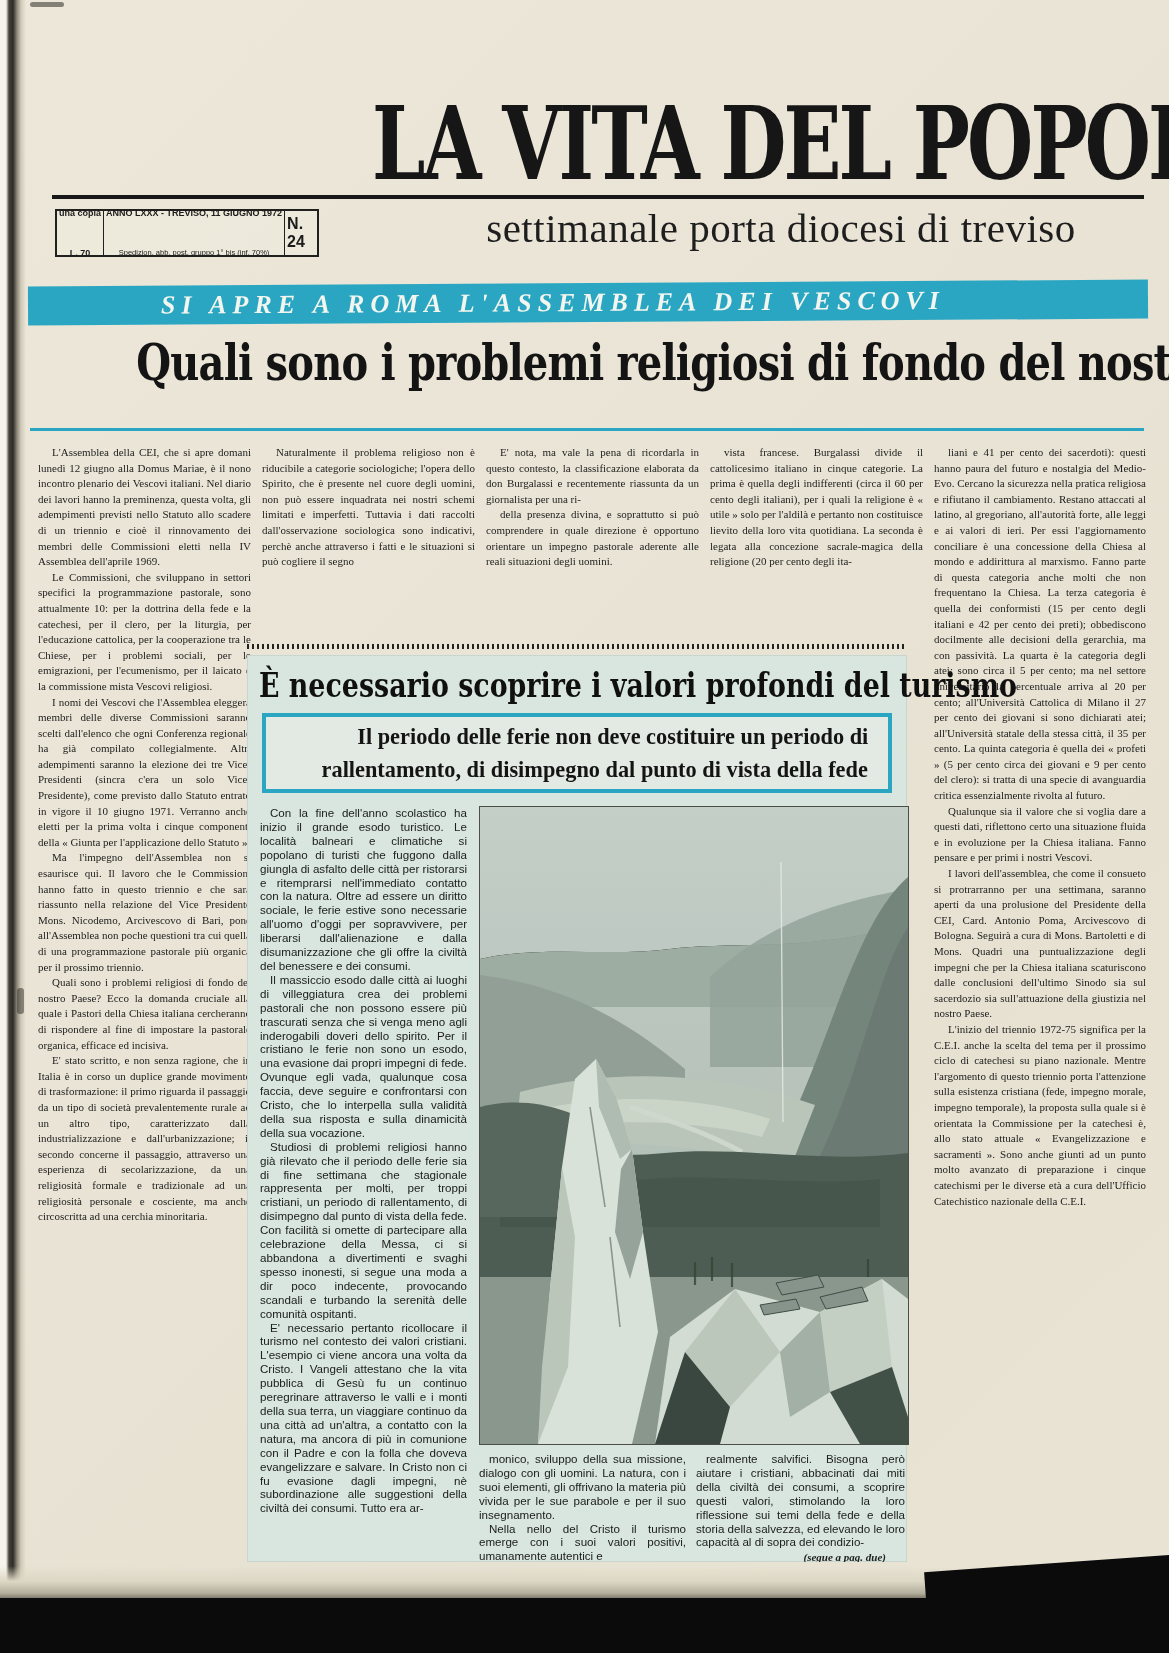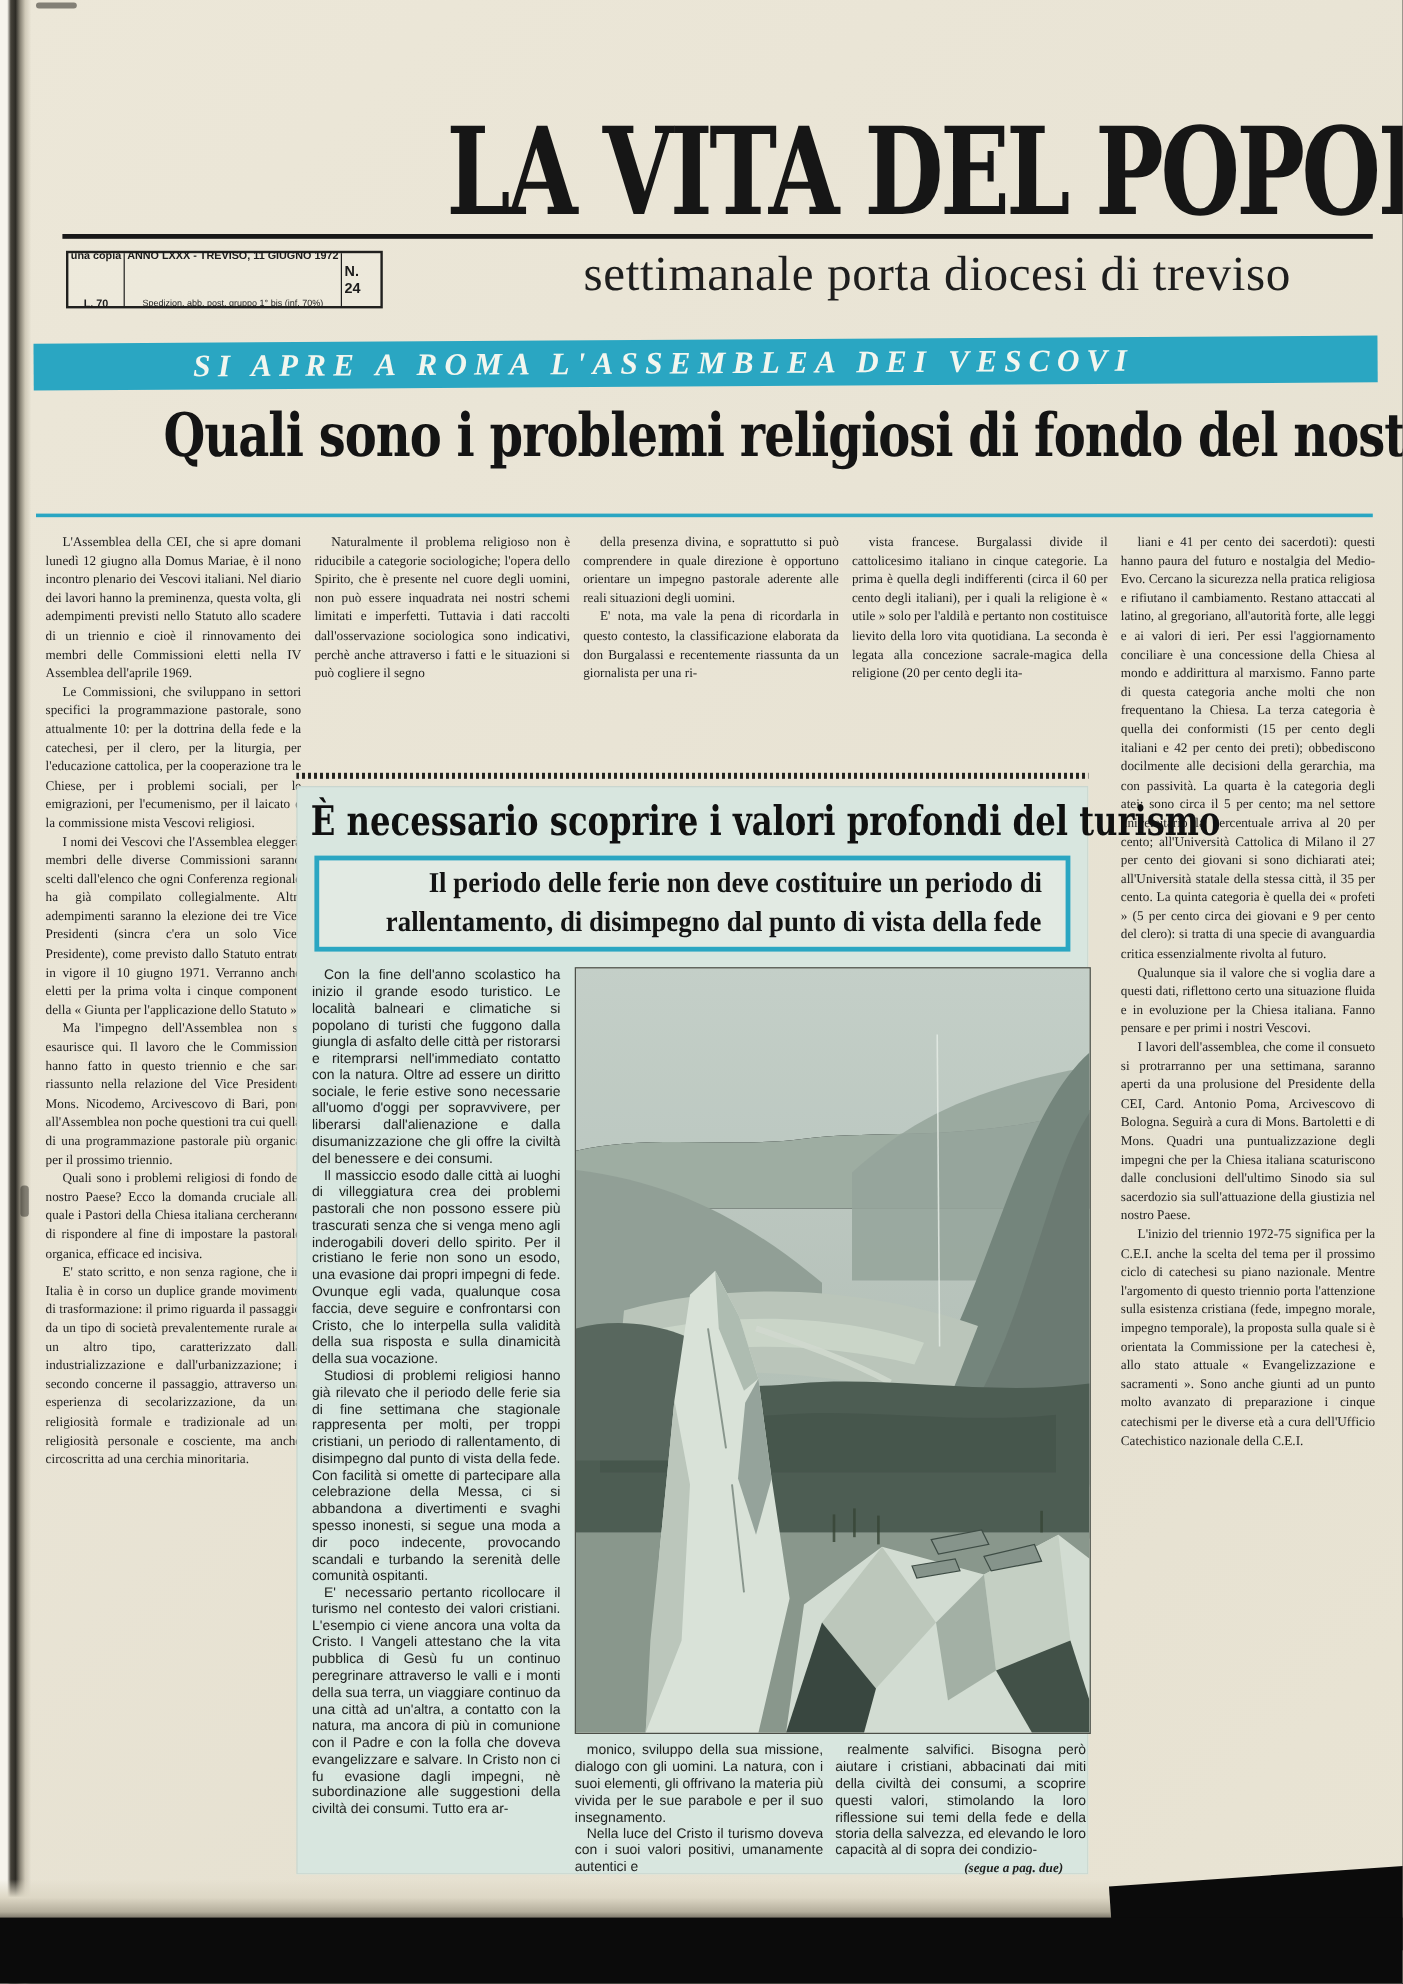--- a/index.html
+++ b/index.html
@@ -18,21 +18,21 @@
     white-space:nowrap;color:#161616;transform:scale(0.95,1.26);transform-origin:center top;}
   .masthead-rule{position:absolute;left:52px;top:195px;width:1092px;height:4px;background:#181818;}
   .issue-box{position:absolute;left:55px;top:209px;width:260px;height:44px;border:2px solid #20201e;
     display:flex;font-family:"Liberation Sans",sans-serif;color:#1b1b1b;background:rgba(255,255,255,0.12);}
   .issue-box .cell{display:flex;flex-direction:column;justify-content:center;align-items:center;padding:1px 2px;gap:29px;}
   .cell-copy{width:54px;}
   .cell-edition{flex:1;border-left:1.5px solid #20201e;border-right:1.5px solid #20201e;}
   .cell-number{width:50px;}
   .tiny-b{font-size:9px;font-weight:bold;line-height:11px;white-space:nowrap;}
   .tiny-s{font-size:7.5px;line-height:10px;white-space:nowrap;}
-  .num{font-size:12px;font-weight:bold;}
+  .num{font-size:16px;font-weight:bold;}
   .masthead-sub{position:absolute;left:420px;top:204px;width:722px;text-align:center;
     font-size:41px;letter-spacing:0.5px;color:#1e1e1e;white-space:nowrap;}
 
   
   .kicker-band{position:absolute;left:28px;top:283px;width:1120px;height:39px;background:#2aa6c2;
     transform:rotate(-0.35deg);display:flex;align-items:center;justify-content:center;}
   .kicker-text{font-style:italic;font-weight:bold;font-size:26px;letter-spacing:6px;color:#f2f6ef;
     white-space:nowrap;padding-right:70px;}
 
   
@@ -123,22 +123,22 @@
       <p>Le Commissioni, che sviluppano in settori specifici la programmazione pastorale, sono attualmente 10: per la dottrina della fede e la catechesi, per il clero, per la liturgia, per l'educazione cattolica, per la cooperazione tra le Chiese, per i problemi sociali, per le emigrazioni, per l'ecumenismo, per il laicato e la commissione mista Vescovi religiosi.</p>
       <p>I nomi dei Vescovi che l'Assemblea eleggerà membri delle diverse Commissioni saranno scelti dall'elenco che ogni Conferenza regionale ha già compilato collegialmente. Altri adempimenti saranno la elezione dei tre Vice-Presidenti (sincra c'era un solo Vice-Presidente), come previsto dallo Statuto entrato in vigore il 10 giugno 1971. Verranno anche eletti per la prima volta i cinque componenti della « Giunta per l'applicazione dello Statuto ».</p>
       <p>Ma l'impegno dell'Assemblea non si esaurisce qui. Il lavoro che le Commissioni hanno fatto in questo triennio e che sarà riassunto nella relazione del Vice Presidente Mons. Nicodemo, Arcivescovo di Bari, pone all'Assemblea non poche questioni tra cui quella di una programmazione pastorale più organica per il prossimo triennio.</p>
       <p>Quali sono i problemi religiosi di fondo del nostro Paese? Ecco la domanda cruciale alla quale i Pastori della Chiesa italiana cercheranno di rispondere al fine di impostare la pastorale organica, efficace ed incisiva.</p>
       <p>E' stato scritto, e non senza ragione, che in Italia è in corso un duplice grande movimento di trasformazione: il primo riguarda il passaggio da un tipo di società prevalentemente rurale ad un altro tipo, caratterizzato dalla industrializzazione e dall'urbanizzazione; il secondo concerne il passaggio, attraverso una esperienza di secolarizzazione, da una religiosità formale e tradizionale ad una religiosità personale e cosciente, ma anche circoscritta ad una cerchia minoritaria.</p>
     </div>
   <div class="col col-2">
       <p>Naturalmente il problema religioso non è riducibile a categorie sociologiche; l'opera dello Spirito, che è presente nel cuore degli uomini, non può essere inquadrata nei nostri schemi limitati e imperfetti. Tuttavia i dati raccolti dall'osservazione sociologica sono indicativi, perchè anche attraverso i fatti e le situazioni si può cogliere il segno</p>
     </div>
   <div class="col col-3">
+      <p>E' nota, ma vale la pena di ricordarla in questo contesto, la classificazione elaborata da don Burgalassi e recentemente riassunta da un giornalista per una ri-</p>
       <p>della presenza divina, e soprattutto si può comprendere in quale direzione è opportuno orientare un impegno pastorale aderente alle reali situazioni degli uomini.</p>
-      <p>E' nota, ma vale la pena di ricordarla in questo contesto, la classificazione elaborata da don Burgalassi e recentemente riassunta da un giornalista per una ri-</p>
     </div>
   <div class="col col-4">
       <p>vista francese. Burgalassi divide il cattolicesimo italiano in cinque categorie. La prima è quella degli indifferenti (circa il 60 per cento degli italiani), per i quali la religione è « utile » solo per l'aldilà e pertanto non costituisce lievito della loro vita quotidiana. La seconda è legata alla concezione sacrale-magica della religione (20 per cento degli ita-</p>
     </div>
   <div class="col col-5">
       <p>liani e 41 per cento dei sacerdoti): questi hanno paura del futuro e nostalgia del Medio-Evo. Cercano la sicurezza nella pratica religiosa e rifiutano il cambiamento. Restano attaccati al latino, al gregoriano, all'autorità forte, alle leggi e ai valori di ieri. Per essi l'aggiornamento conciliare è una concessione della Chiesa al mondo e addirittura al marxismo. Fanno parte di questa categoria anche molti che non frequentano la Chiesa. La terza categoria è quella dei conformisti (15 per cento degli italiani e 42 per cento dei preti); obbediscono docilmente alle decisioni della gerarchia, ma con passività. La quarta è la categoria degli atei: sono circa il 5 per cento; ma nel settore universitario la percentuale arriva al 20 per cento; all'Università Cattolica di Milano il 27 per cento dei giovani si sono dichiarati atei; all'Università statale della stessa città, il 35 per cento. La quinta categoria è quella dei « profeti » (5 per cento circa dei giovani e 9 per cento del clero): si tratta di una specie di avanguardia critica essenzialmente rivolta al futuro.</p>
       <p>Qualunque sia il valore che si voglia dare a questi dati, riflettono certo una situazione fluida e in evoluzione per la Chiesa italiana. Fanno pensare e per primi i nostri Vescovi.</p>
       <p>I lavori dell'assemblea, che come il consueto si protrarranno per una settimana, saranno aperti da una prolusione del Presidente della CEI, Card. Antonio Poma, Arcivescovo di Bologna. Seguirà a cura di Mons. Bartoletti e di Mons. Quadri una puntualizzazione degli impegni che per la Chiesa italiana scaturiscono dalle conclusioni dell'ultimo Sinodo sia sul sacerdozio sia sull'attuazione della giustizia nel nostro Paese.</p>
       <p>L'inizio del triennio 1972-75 significa per la C.E.I. anche la scelta del tema per il prossimo ciclo di catechesi su piano nazionale. Mentre l'argomento di questo triennio porta l'attenzione sulla esistenza cristiana (fede, impegno morale, impegno temporale), la proposta sulla quale si è orientata la Commissione per la catechesi è, allo stato attuale « Evangelizzazione e sacramenti ». Sono anche giunti ad un punto molto avanzato di preparazione i cinque catechismi per le diverse età a cura dell'Ufficio Catechistico nazionale della C.E.I.</p>
     </div>
@@ -203,21 +203,21 @@
           <line x1="252" y1="456" x2="252" y2="480"></line>
           <line x1="388" y1="452" x2="388" y2="470"></line>
         </g>
         <line x1="301" y1="55" x2="303" y2="315" stroke="#eef0e8" stroke-width="1.3" opacity="0.85"></line>
         <rect x="0" y="0" width="428" height="637" fill="#3fa0b4" opacity="0.05"></rect>
       </svg>
     </div>
 
     <div class="box-col box-col-2">
         <p>monico, sviluppo della sua missione, dialogo con gli uomini. La natura, con i suoi elementi, gli offrivano la materia più vivida per le sue parabole e per il suo insegnamento.</p>
-        <p>Nella luce del Cristo il turismo doveva con i suoi valori positivi, umanamente autentici e</p>
+        <p>Nella nello del Cristo il turismo emerge con i suoi valori positivi, umanamente autentici e</p>
       </div>
     <div class="box-col box-col-3">
       <div>
           <p>realmente salvifici. Bisogna però aiutare i cristiani, abbacinati dai miti della civiltà dei consumi, a scoprire questi valori, stimolando la loro riflessione sui temi della fede e della storia della salvezza, ed elevando le loro capacità al di sopra dei condizio-</p>
         </div>
       <div class="continuation">(segue a pag. due)</div>
     </div>
   </div>
 
   <div class="fold-band"></div>

